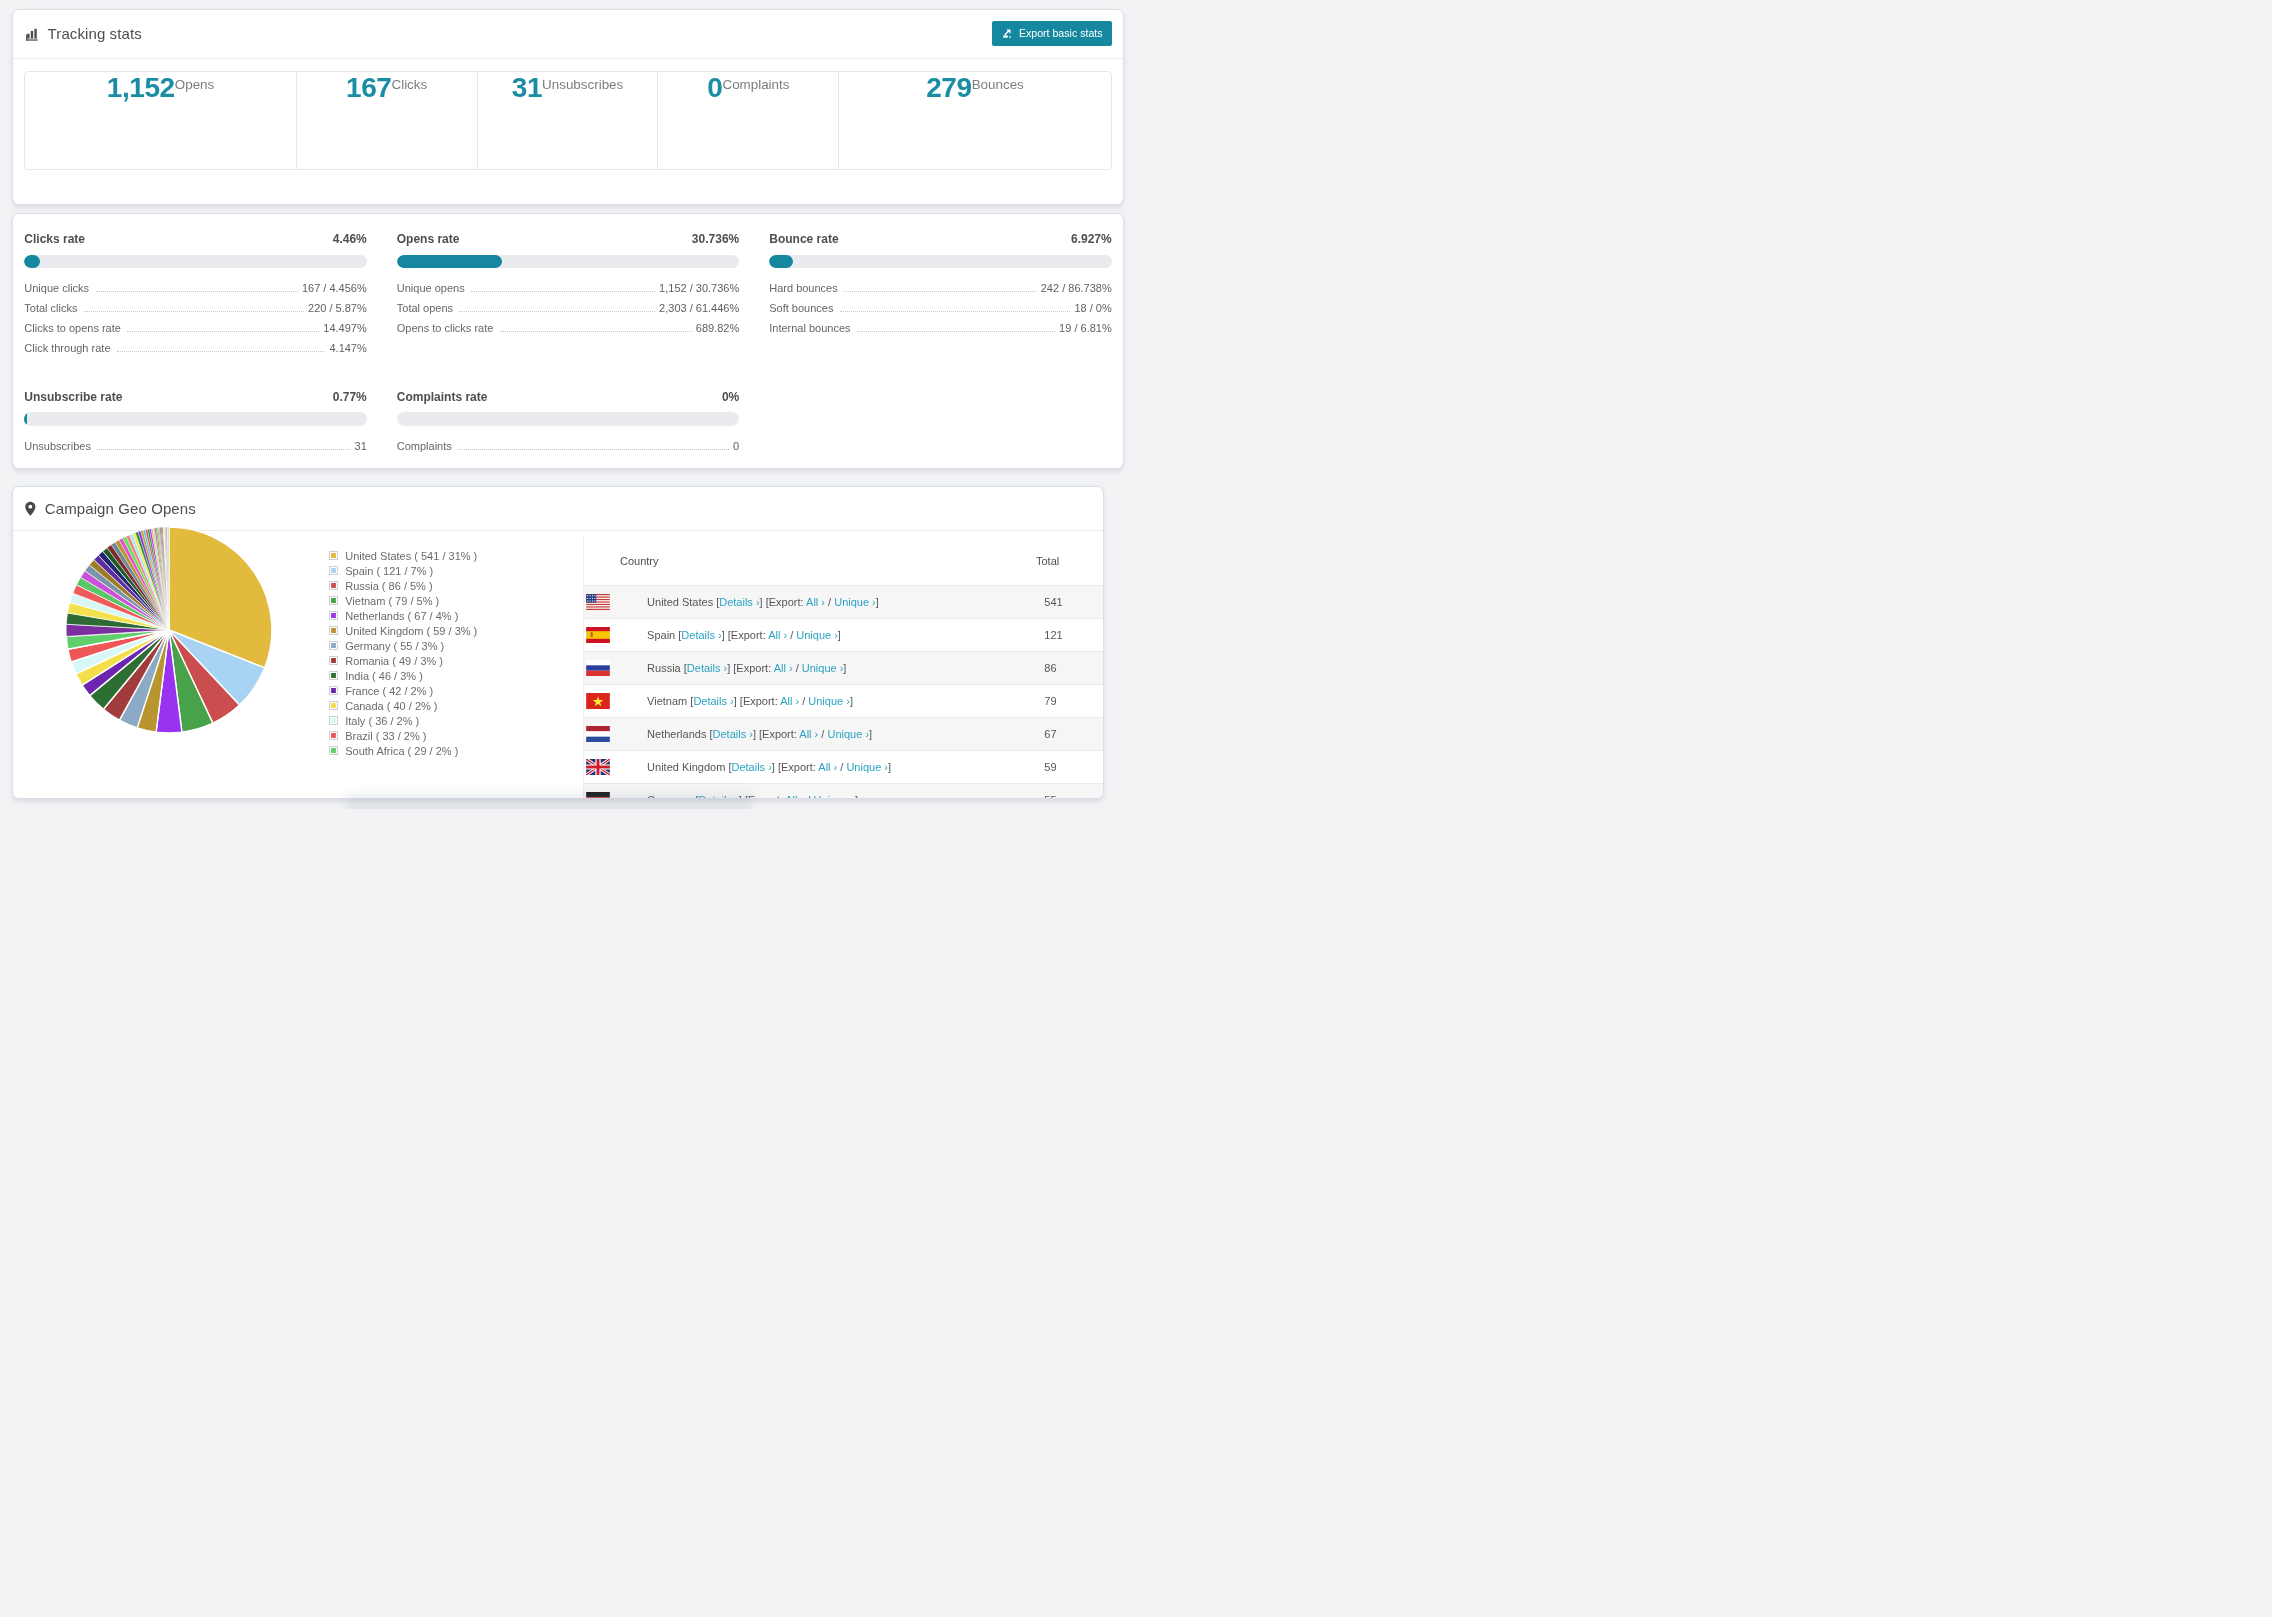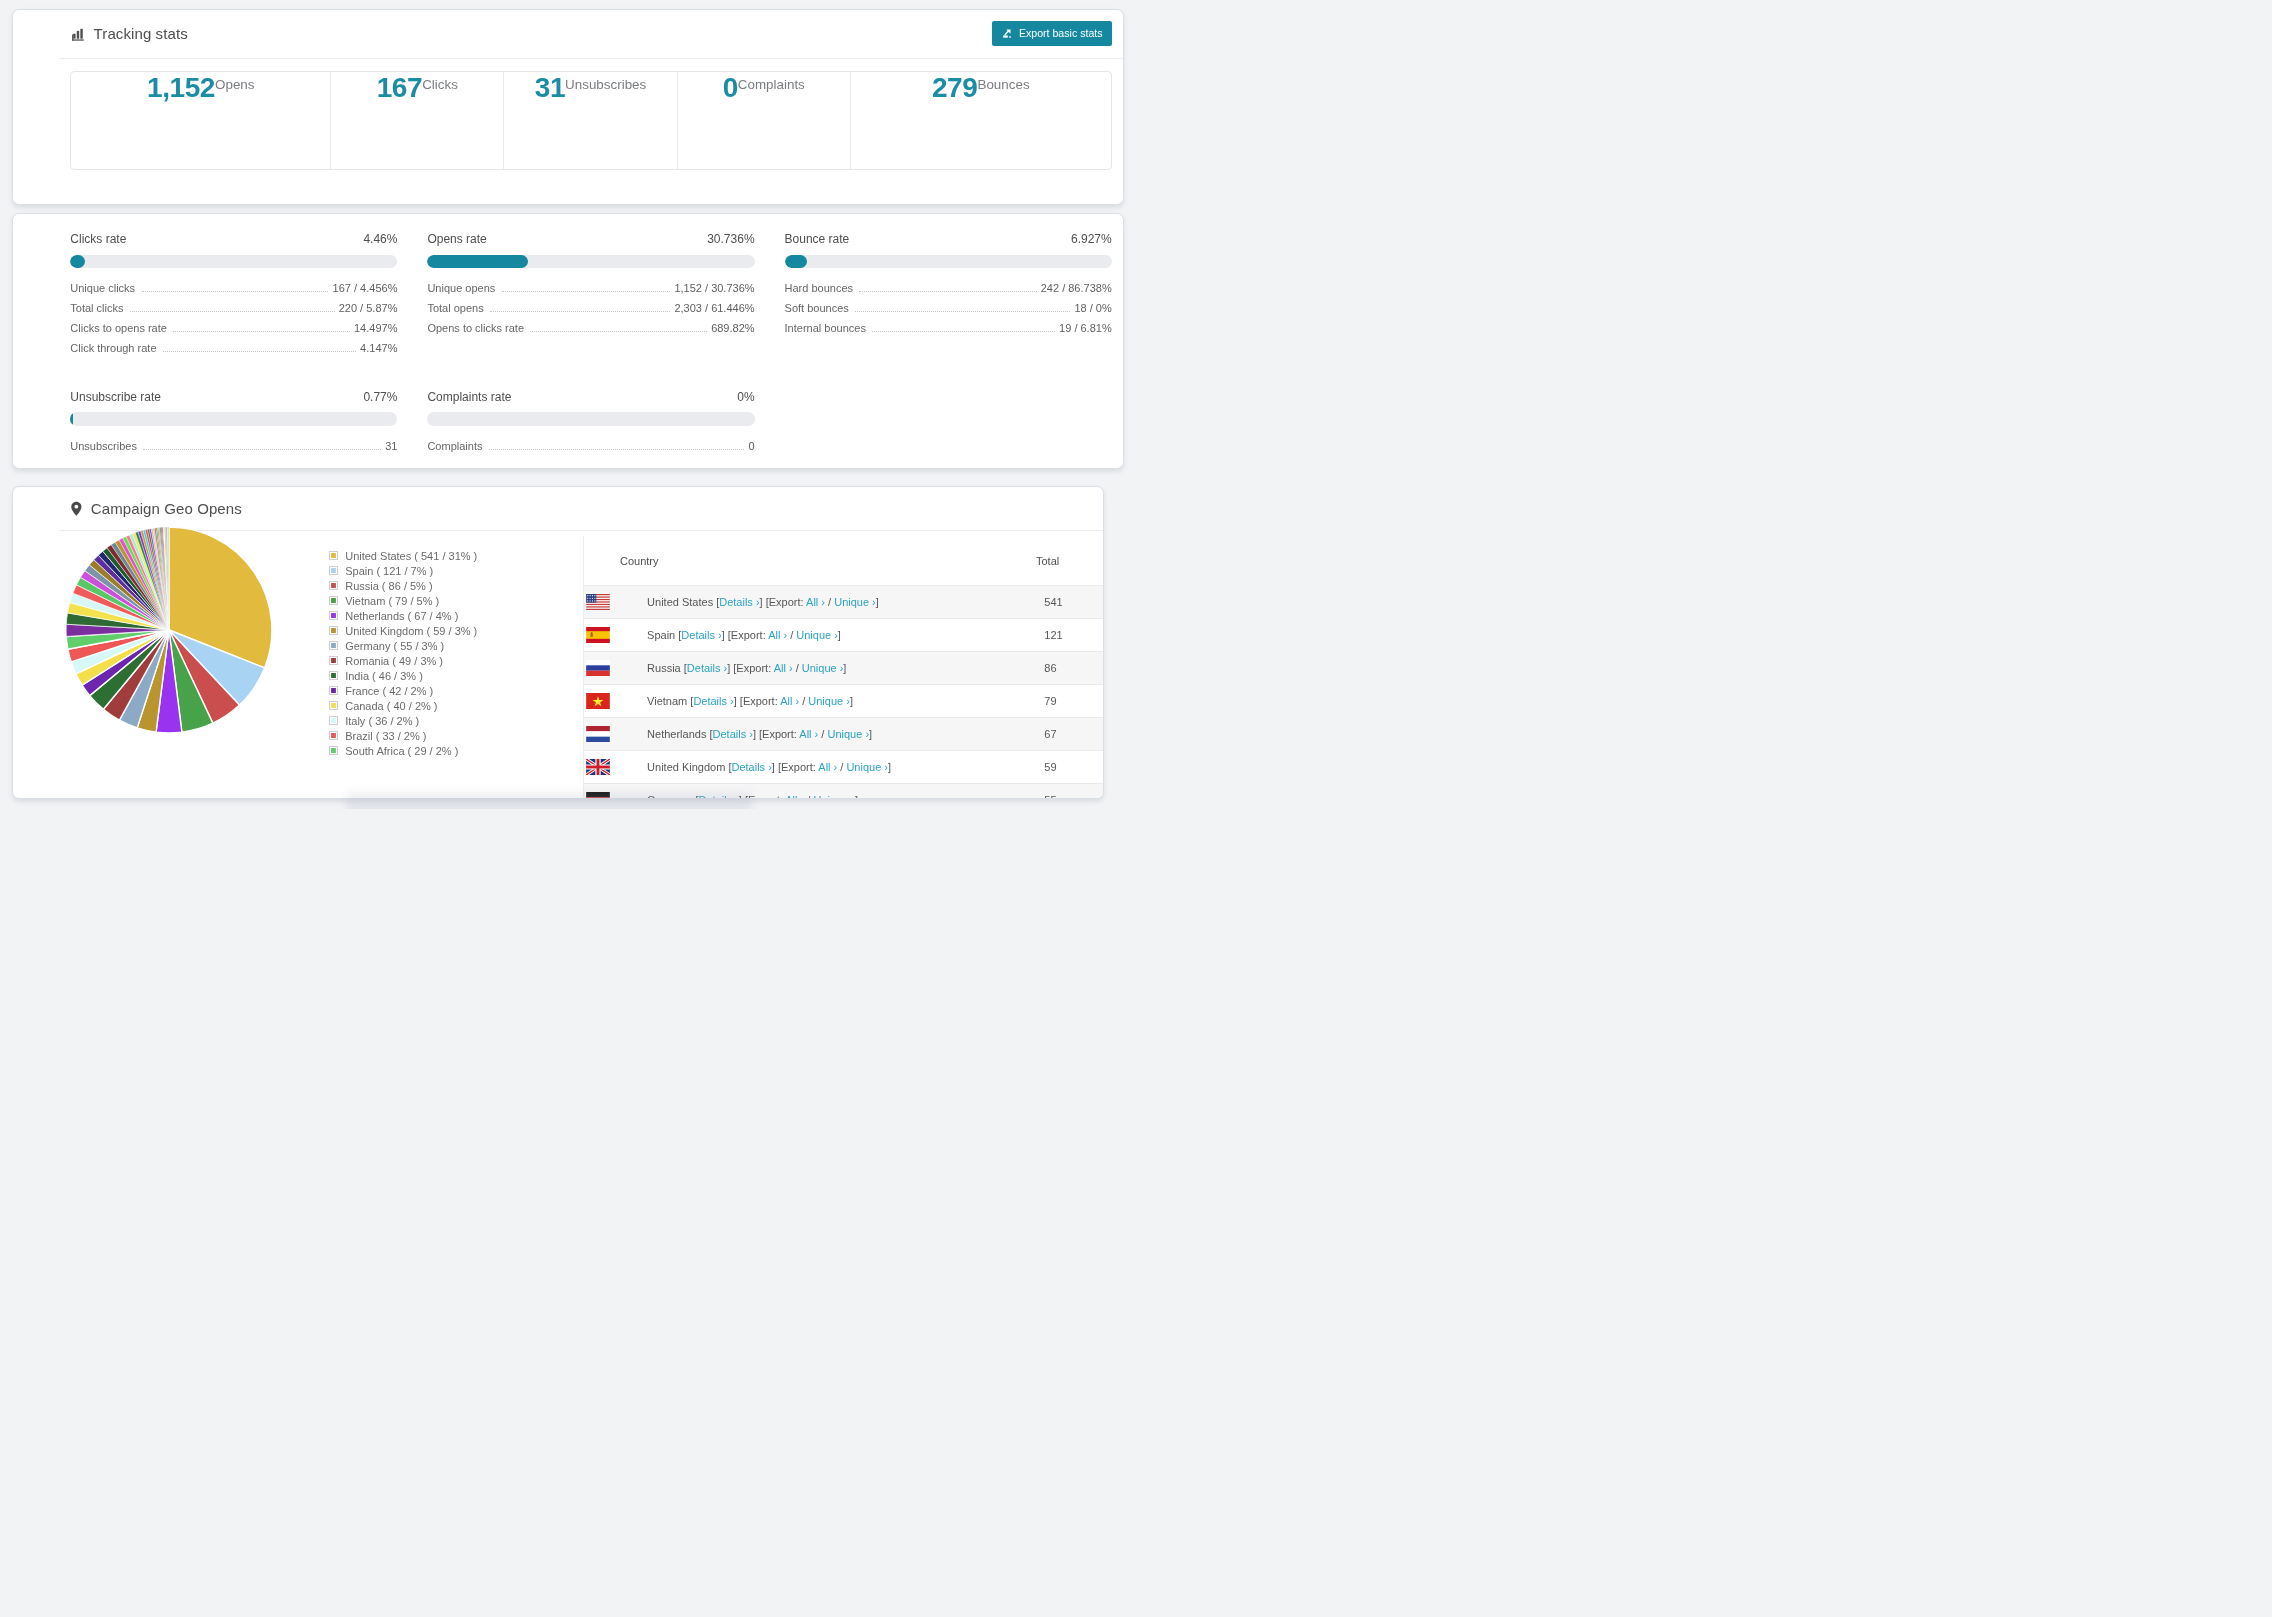--- a/index.html
+++ b/index.html
@@ -10,21 +10,20 @@
     font-family:"Liberation Sans","DejaVu Sans",sans-serif;
     color:#555;
     overflow:hidden;
   }
   .card {
     position:absolute;
     background:#fff;
     border:0.7px solid #dadee6;
     border-radius:7px;
     box-shadow:0 2.1px 4.2px rgba(140,150,170,.22);
-    padding-left:46px;
   }
   
   #card-tracking { left:12px; top:8.5px; width:1112px; height:196px; }
   .card-head {
     height:49px; padding:0 11.3px;
     display:flex; align-items:center; justify-content:space-between;
     border-bottom:0.7px solid #ececec;
   }
   .card-title { display:flex; align-items:center; gap:7.8px;
     font-size:15px; color:#4e4e4e; font-weight:500; letter-spacing:0.1px; }
@@ -56,21 +55,21 @@
   
   #card-rates { left:12px; top:213px; width:1112px; height:256px; }
   .rates-grid {
     padding:18.4px 11.3px 0;
     display:grid;
     grid-template-columns:repeat(3,1fr);
     column-gap:30px;
     row-gap:27px;
   }
   .rate-head { display:flex; justify-content:space-between; align-items:baseline; }
-  .rate-title,.rate-val { font-size:12px; font-weight:400; color:#4e4e4e; }
+  .rate-title,.rate-val { font-size:12px; font-weight:700; color:#4e4e4e; }
   .bar {
     margin-top:8.5px; height:13.4px; border-radius:7px;
     background:#e9ebef; overflow:hidden; position:relative;
   }
   .bar .fill {
     position:absolute; left:0; top:0; bottom:0;
     background:var(--accent,#15889f); border-radius:7px;
   }
   .rate-rows { margin-top:15.5px; }
   .rate-row { display:flex; align-items:flex-end; margin-bottom:9.2px; height:10.6px;

